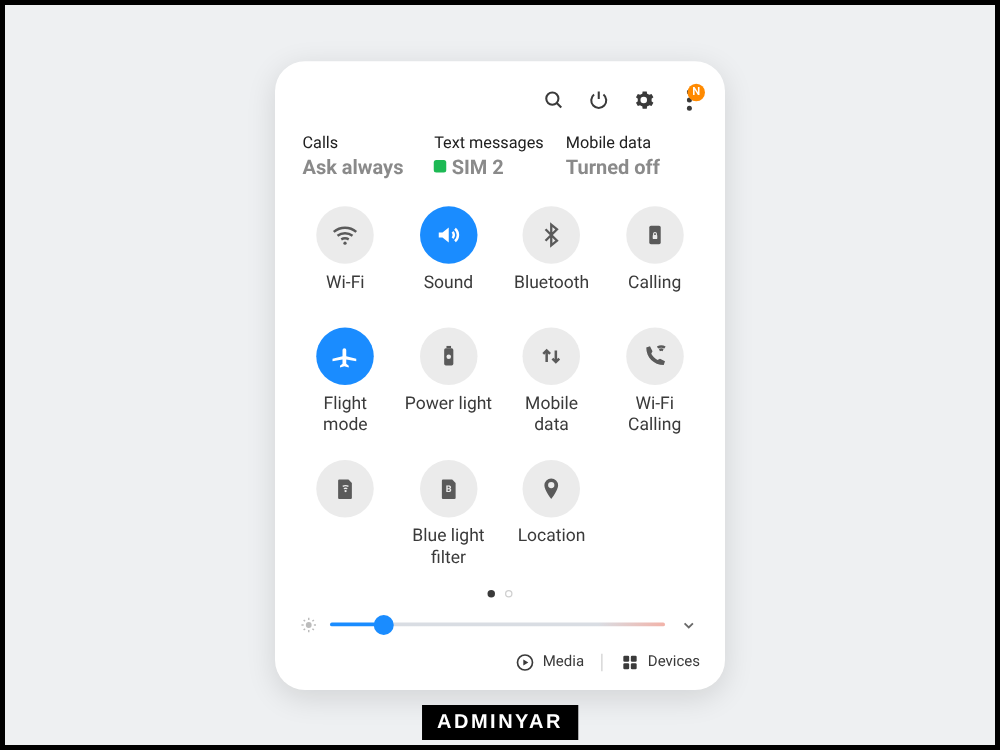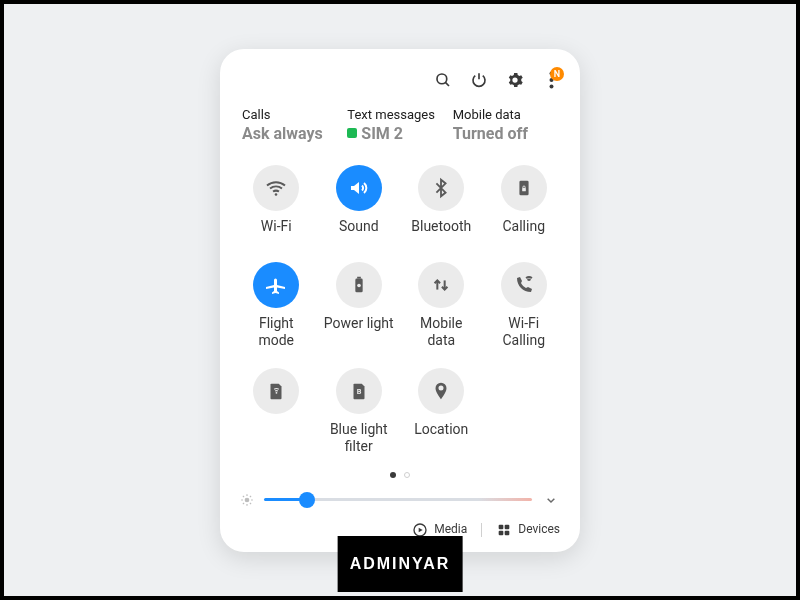--- a/index.html
+++ b/index.html
@@ -39,21 +39,21 @@
   .bright { display: flex; align-items: center; gap: 10px; margin-bottom: 14px; }
   .sun { width: 14px; height: 14px; color: #bcbcbc; display:flex; align-items:center; justify-content:center;}
   .track { flex: 1; height: 3px; border-radius: 3px; background: linear-gradient(90deg, #1a8cff 0%, #1a8cff 16%, #d9dde3 16%, #d9dde3 80%, #f2b3a9 100%); position: relative; cursor: pointer;}
   .thumb { position: absolute; top: 50%; left: 16%; width: 16px; height: 16px; background: #1a8cff; border-radius: 50%; transform: translate(-50%, -50%); }
   .chev { width: 18px; color: #6a6a6a; display:flex; align-items:center; justify-content:center; cursor:pointer;}
   
   .bottom { display: flex; justify-content: flex-end; align-items: center; gap: 10px; font-size: 12px; color: #3a3a3a; }
   .bottom .item { display: flex; gap: 6px; cursor: pointer; }
   .bottom .sep { width: 1px; height: 14px; background: #d0d0d0; margin: 0 4px; }
   
-  .wm { position: absolute; bottom: 4px; left: 50%; transform: translateX(-50%); background: #000; color: #fff; font-weight: 800; letter-spacing: 2px; font-size: 16px; padding: 19px 12px; font-family: Arial, sans-serif;}
+  .wm { position: absolute; bottom: 4px; left: 50%; transform: translateX(-50%); background: #000; color: #fff; font-weight: 800; letter-spacing: 2px; font-size: 16px; padding: 5px 12px; font-family: Arial, sans-serif;}
   svg { display: block; }
 </style>
 </head>
 <body>
 
 <div class="panel">
 
   <div class="topbar">
     <span class="icon">
       <svg width="18" height="18" viewBox="0 0 24 24" fill="none" stroke="currentColor" stroke-width="2.2">

